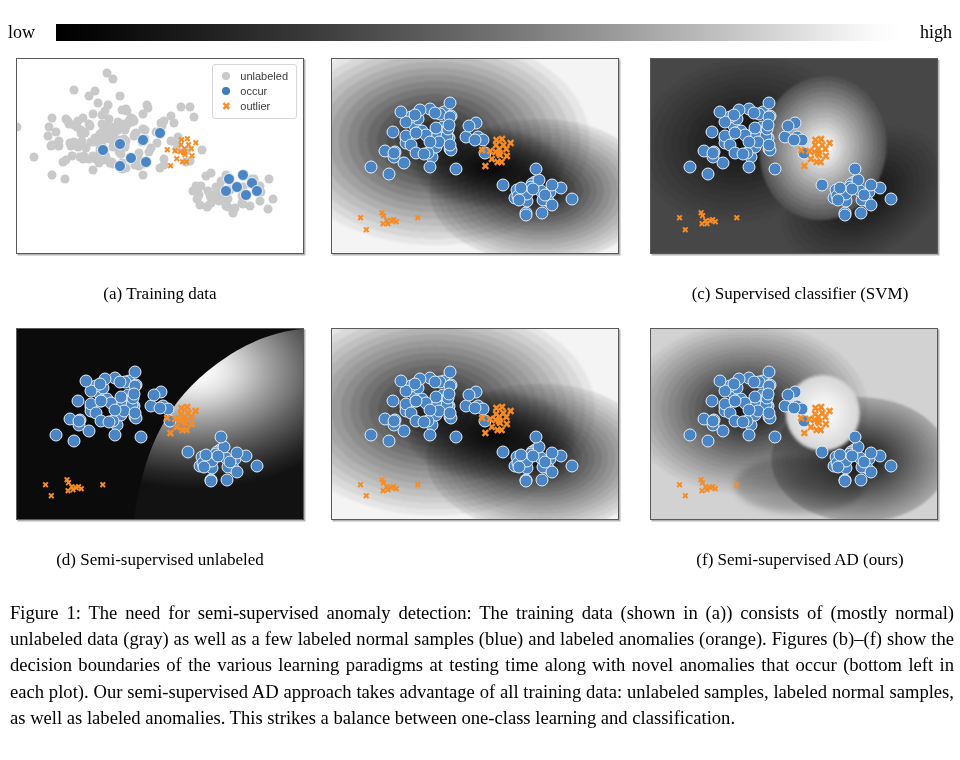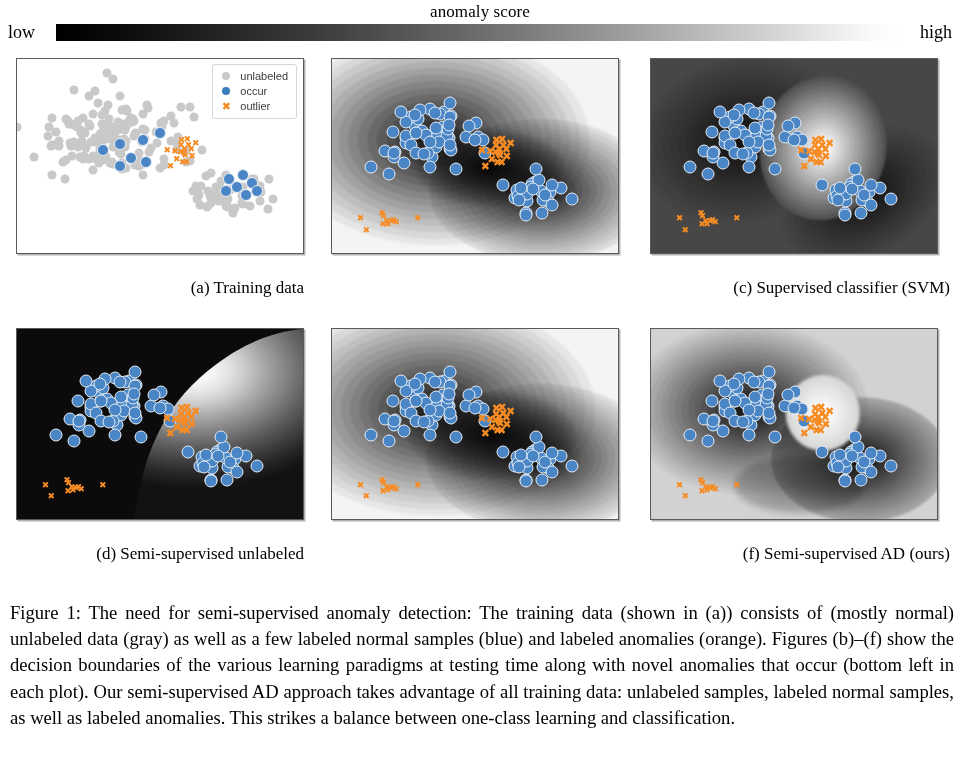--- a/index.html
+++ b/index.html
@@ -23,21 +23,21 @@
   
   .grid{position:absolute;left:0;top:58px;width:960px;}
   .row{position:relative;height:270px;}
   .cell{position:absolute;top:0;width:290px;}
   .c0{left:16px;} .c1{left:331px;} .c2{left:650px;}
 
   .panel{position:relative;width:288px;height:196px;box-sizing:border-box;
          border:1px solid #5a5a5a;overflow:hidden;background:#ffffff;
          box-shadow:1.5px 1.5px 0 rgba(0,0,0,.30);}
   .row2 .panel{height:192px;}
-  .subcap{margin-top:24px;width:288px;text-align:right;font-size:17px;
+  .subcap{margin-top:30px;width:288px;text-align:center;font-size:17px;
           white-space:nowrap;}
   .c2 .subcap{width:300px;}
 
   
   .field{position:absolute;inset:0;}
   .blob{position:absolute;border-radius:50%;}
 
   
   .pts{position:absolute;inset:0;}
   .pt{position:absolute;border-radius:50%;transform:translate(-50%,-50%);}
@@ -60,21 +60,20 @@
   .caption{position:absolute;left:10px;top:600px;width:944px;
            font-size:18.6px;line-height:26.2px;text-align:justify;
            text-align-last:left;}
 </style>
 </head>
 <body>
 
 <div class="page">
 
   <div class="cbar-wrap">
-    <div class="cbar-title">anomaly score</div>
     <div class="cbar-low">low</div>
     <div class="cbar-high">high</div>
     <div class="cbar"></div>
   </div>
 
   <div class="grid">
 
     <div class="row row1">
 
       <div class="cell c0">

